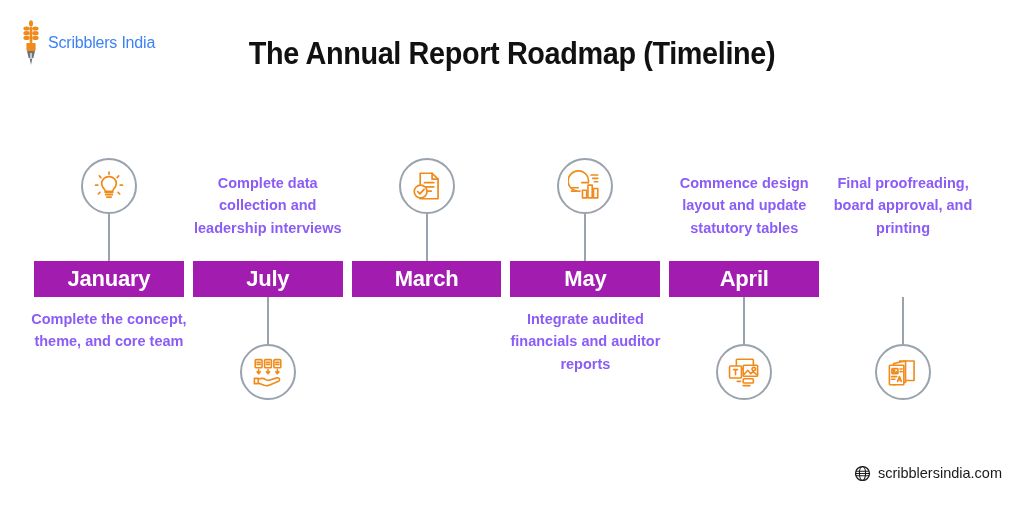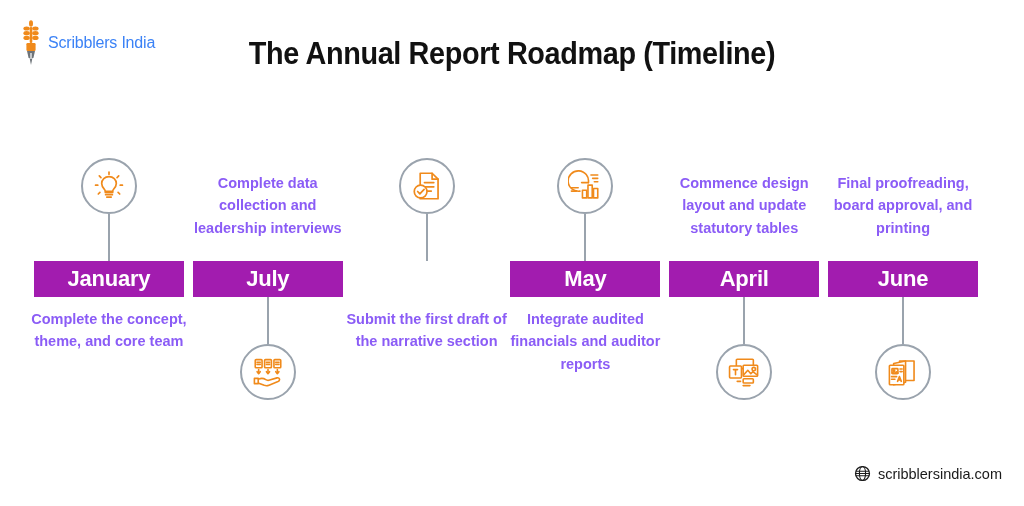--- a/index.html
+++ b/index.html
@@ -53,21 +53,21 @@
   .node {
     position:absolute; left:50%; width:56px; height:56px; margin-left:-28px;
     border:2px solid #9aa3ad; border-radius:50%; background:#ffffff;
     display:flex; align-items:center; justify-content:center;
   }
   .node.up   { top:18px; }
   .node.down { top:204px; }
   .node svg { width:34px; height:34px; display:block; }
 
   
-  .footer { position:absolute; right:22px; bottom:24px; display:flex; align-items:center; gap:7px; }
+  .footer { position:absolute; right:22px; bottom:24px; display:flex; align-items:flex-start; gap:7px; }
   .footer-url { font-size:14.5px; color:#1a1a1a; }
   .globe { width:17px; height:17px; display:block; }
 </style>
 </head>
 <body>
 
 <div id="stage">
 
   <div class="brand">
     <svg class="brand-mark" viewBox="0 0 26 46">
@@ -130,21 +130,21 @@
       <div class="node up">
         <svg viewBox="0 0 40 40" fill="none" stroke="#F08A1B" stroke-width="2" stroke-linecap="round" stroke-linejoin="round">
           <path d="M12 5h14l7 7v23H12z"></path>
           <path d="M26 5v7h7"></path>
           <path d="M17 16h11M17 21h11M17 26h8"></path>
           <circle cx="12.5" cy="26.5" r="7.5" fill="#ffffff"></circle>
           <path d="M9 26.5l2.6 2.8 5-5.4"></path>
         </svg>
       </div>
       <div class="stem up"></div>
-      <div class="caption below">Submit the first draft of the narrative section</div>
+      <div class="bar">March</div>
     </div>
 
     <div class="col">
       <div class="node up">
         <svg viewBox="0 0 40 40" fill="none" stroke="#F08A1B" stroke-width="1.9" stroke-linecap="round" stroke-linejoin="round">
           <path d="M24 16A12 12 0 1 0 14 26"></path>
           <path d="M24 16h-8"></path>
           <path d="M4 22h8M4 26h6"></path>
           <rect x="17" y="25" width="5" height="9"></rect>
           <rect x="23.5" y="19" width="5" height="15"></rect>
@@ -170,21 +170,20 @@
           <circle cx="31.5" cy="16.5" r="2"></circle>
           <path d="M20 23l4.5-5 3.5 4 2.5-2.5 4.5 3.5"></path>
           <rect x="19" y="28" width="12" height="5" rx="1"></rect>
           <path d="M12 31h4M19 36h8"></path>
         </svg>
       </div>
     </div>
 
     <div class="col">
       <div class="caption above">Final proofreading, board approval, and printing</div>
-      <div class="bar">June</div>
       <div class="stem down"></div>
       <div class="node down">
         <svg viewBox="0 0 40 40" fill="none" stroke="#F08A1B" stroke-width="1.9" stroke-linecap="round" stroke-linejoin="round">
           <path d="M16 7h17v23H16z"></path>
           <path d="M9 10l14-3v25l-14 3z" fill="#ffffff"></path>
           <rect x="4" y="12" width="17" height="23" rx="1" fill="#ffffff"></rect>
           <rect x="7" y="16" width="7" height="6" rx="0.8"></rect>
           <circle cx="9.3" cy="18.2" r="0.9"></circle>
           <path d="M7.5 21.3l2-2 1.6 1.6 1.3-1.2 1.6 1.6"></path>
           <path d="M16.5 16.5h2.5M16.5 19.5h2.5M6.5 25.5h6M6.5 28.5h4"></path>

